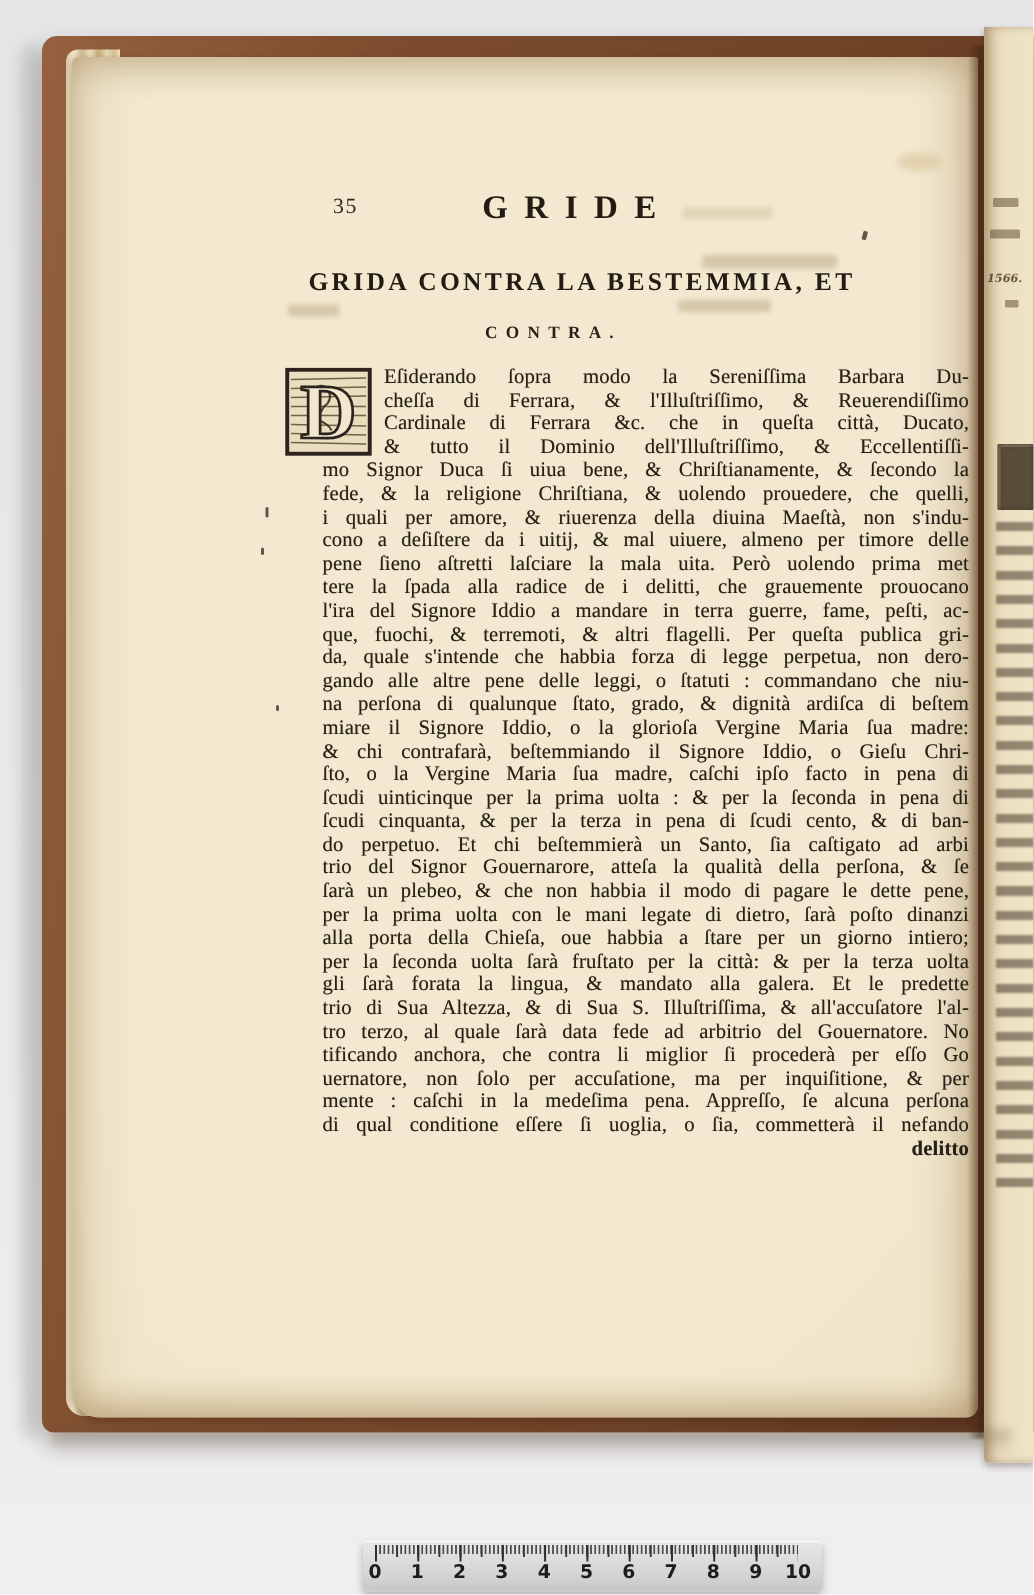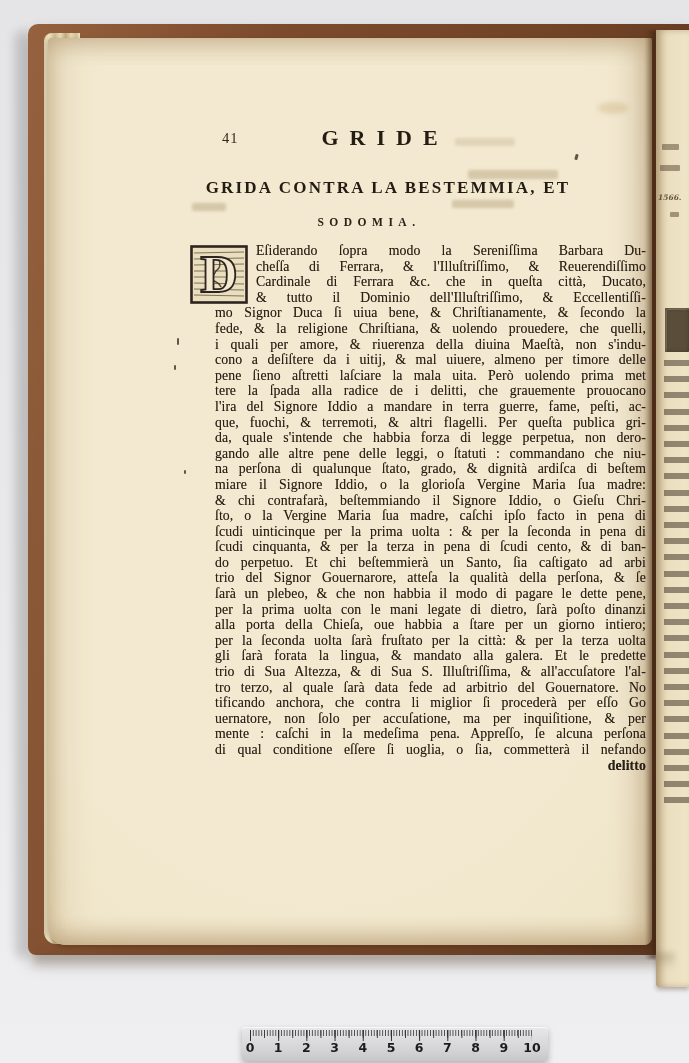--- a/index.html
+++ b/index.html
@@ -24,21 +24,21 @@
     background:radial-gradient(130% 120% at 45% 40%,#f2e9d0 45%,#eee3c4 70%,#e3d2a9 90%,#d8c494 100%);
     border-radius:4px 2px 8px 18px;
     box-shadow:inset 0 10px 18px rgba(150,110,60,.16),
                inset 0 -12px 18px rgba(150,110,60,.22),
                inset 18px 0 30px rgba(150,110,60,.14),
                inset -16px 0 26px rgba(130,90,45,.26),
                0 2px 4px rgba(60,35,15,.35);}
   .gutter{position:absolute;left:645px;top:30px;width:11px;height:929px;
     background:linear-gradient(90deg,rgba(90,60,30,0),rgba(70,45,22,.5) 60%,rgba(45,28,12,.55));
     filter:blur(1px);}
-  .facing{position:absolute;left:656px;top:30px;width:33px;height:957px;
+  .facing{position:absolute;left:656px;top:18px;width:33px;height:957px;
     background:linear-gradient(90deg,#d9c9a5,#ecdfc0 40%,#f0e5c8);
     box-shadow:inset 4px 0 6px rgba(110,75,40,.35),0 3px 4px rgba(60,35,15,.3);
     border-radius:0 0 0 3px;}
   .facing .smudge{position:absolute;background:rgba(70,52,32,.45);filter:blur(.5px);border-radius:1px;}
   .facing .frag{position:absolute;left:2px;top:163px;font:italic 700 7.5px "DejaVu Serif",serif;
     color:rgba(70,50,30,.8);filter:blur(.3px);white-space:nowrap;}
   .facing .wblock{position:absolute;left:9px;top:278px;width:24px;height:44px;background:#463a28;
     box-shadow:inset 0 0 4px #2c2316,inset 2px 2px 0 rgba(236,223,192,.3);opacity:.88;border-radius:1px;}
   .facing .txtcol{position:absolute;left:8px;top:330px;width:25px;height:452px;
     background:repeating-linear-gradient(180deg,rgba(55,42,28,.5) 0 6px,transparent 6px 16.2px);
@@ -118,29 +118,29 @@
   <div class="ghost" style="left:468px;top:170px;width:90px;height:9px;"></div>
   <div class="ghost" style="left:452px;top:200px;width:62px;height:8px;"></div>
   <div class="ghost" style="left:192px;top:203px;width:34px;height:8px;"></div>
   <div class="fox" style="left:598px;top:102px;width:30px;height:12px;"></div>
   <div class="speck" style="left:177px;top:338px;width:2px;height:7px;"></div>
   <div class="speck" style="left:174px;top:365px;width:2px;height:5px;"></div>
   <div class="speck" style="left:575px;top:154px;width:3px;height:6px;transform:rotate(15deg);"></div>
   <div class="speck" style="left:184px;top:470px;width:2px;height:4px;"></div>
 
   <div class="content">
-    <div class="pagenum">41</div>
+    <div class="pagenum">35</div>
     <div class="row runhead">
       <span>GRIDE</span>
     </div>
     <div class="row title">
       <span>GRIDA CONTRA LA BESTEMMIA, ET</span>
     </div>
     <div class="row subtitle">
-      <span>SODOMIA.</span>
+      <span>CONTRA.</span>
     </div>
 
     <div class="dropcap">
       <svg width="58" height="59" viewBox="0 0 58 59">
         <rect x="1.5" y="1.5" width="55" height="56" fill="#e9debd" stroke="#2e241f" stroke-width="2.6"></rect>
         <g stroke="#4a3b26" stroke-width="0.9" opacity="0.75">
           <line x1="4" y1="8" x2="54" y2="7"></line>
             <line x1="4" y1="14" x2="54" y2="13"></line>
           <line x1="4" y1="20" x2="54" y2="19"></line>
             <line x1="4" y1="26" x2="54" y2="26"></line>

